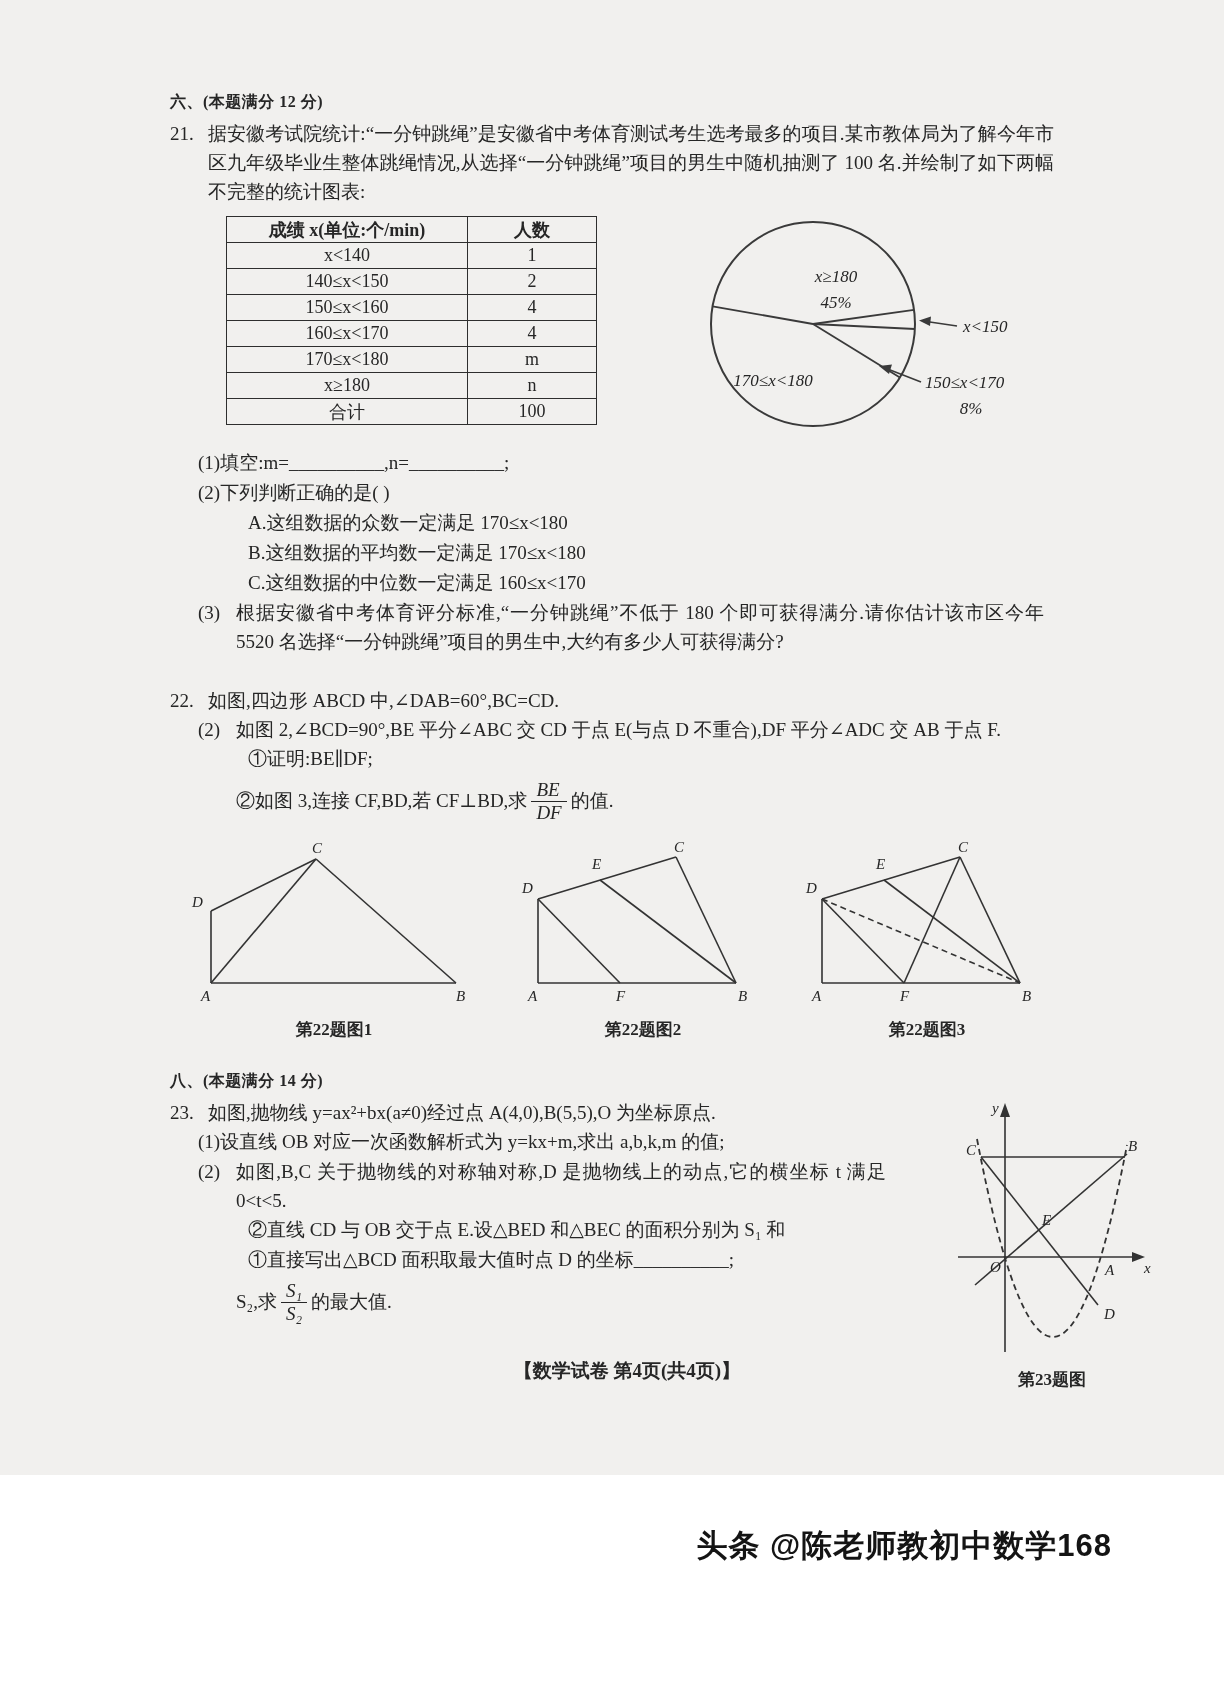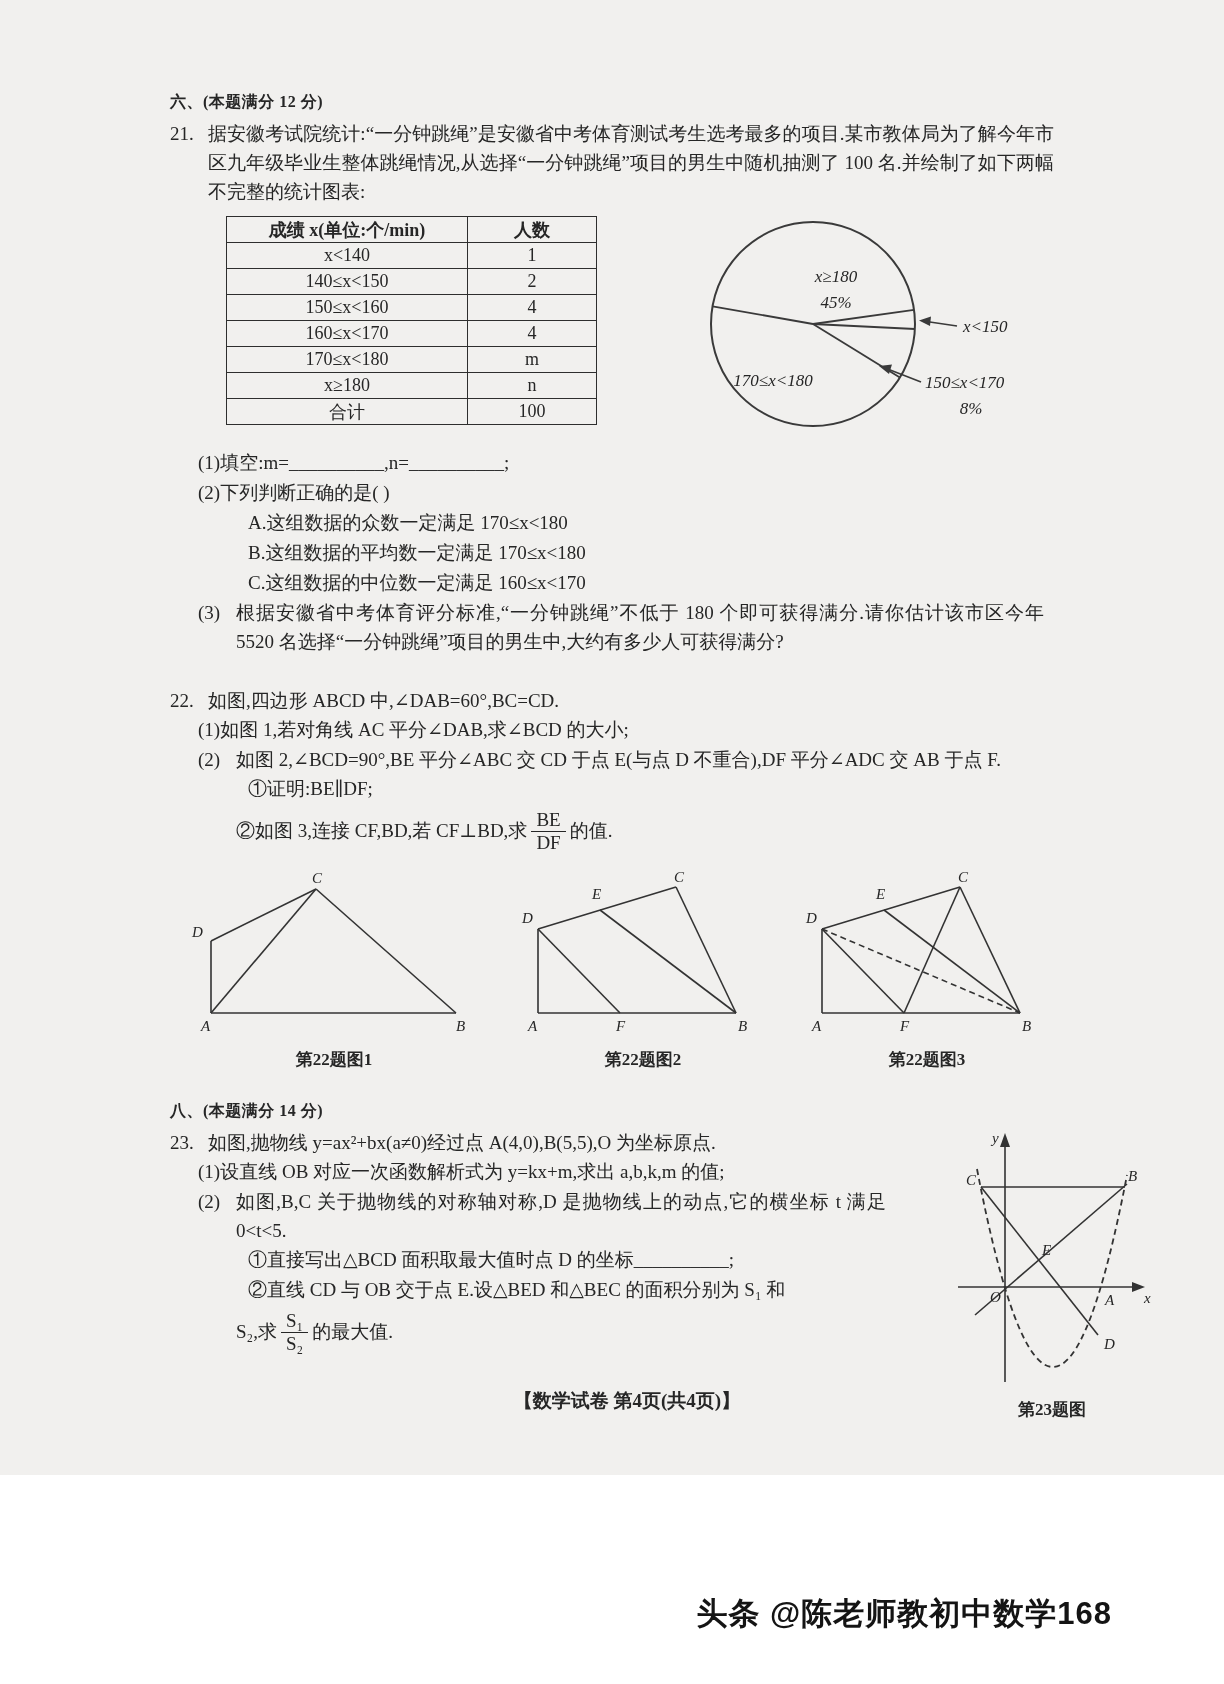--- a/index.html
+++ b/index.html
@@ -21,38 +21,38 @@
   .subflex .qtext{flex:1;max-width:808px;}
   .row21{display:flex;align-items:flex-start;gap:76px;margin:10px 0 8px 56px;}
   table.score{border-collapse:collapse;background:transparent;}
   table.score td{
     border:1.6px solid #2e2e2e;text-align:center;font-size:18px;
     height:25px;padding:0 16px;
   }
   table.score td.c1{width:208px;}
   table.score td.c2{width:96px;}
   table.score tr.head td{font-weight:bold;}
-  .frac{display:inline-flex;flex-direction:column;text-align:left;vertical-align:middle;margin:0 4px;line-height:1.05;}
+  .frac{display:inline-flex;flex-direction:column;text-align:left;vertical-align:middle;margin:0 4px;font-style:italic;line-height:1.05;}
   .frac .fn{border-bottom:1.6px solid #262626;padding:0 5px 1px;}
   .frac .fd{padding:1px 5px 0;}
   .inlineflex{display:flex;align-items:center;margin-left:66px;margin-top:6px;line-height:28px;}
   .figs-row{display:flex;align-items:flex-end;margin:18px 0 0 14px;gap:34px;}
   .figblock{text-align:center;}
   .figcap{font-size:17px;font-weight:bold;margin-top:4px;}
   .sec{margin-top:30px;}
   .sec8{position:relative;}
   .sec8 .qtext,.sec8 .sub,.sec8 .inlineflex{max-width:672px;}
   .sec8 .narrow{max-width:650px;}
   .fig23wrap{position:absolute;right:6px;top:26px;width:212px;text-align:center;}
   svg text{font-family:"Liberation Serif","DejaVu Serif",serif;}
   .flabel{font-style:italic;font-size:15px;fill:#262626;}
   .pietext{font-size:17px;fill:#262626;font-style:italic;}
   .footer{margin-top:34px;text-align:center;font-weight:bold;font-size:19px;padding-right:80px;}
   .watermark{
-    position:absolute;top:1593px;right:112px;
+    position:absolute;top:1525px;right:112px;
     font-family:"Liberation Sans","DejaVu Sans",sans-serif;
     font-weight:bold;font-size:31px;color:#141414;letter-spacing:1px;
   }
 </style>
 </head>
 <body>
 
 <div class="paper">
   <div class="content">
 
@@ -127,21 +127,20 @@
     <div class="subflex">
       <span class="qnum">(3)</span>
       <span class="qtext">根据安徽省中考体育评分标准,“一分钟跳绳”不低于 180 个即可获得满分.请你估计该市区今年 5520 名选择“一分钟跳绳”项目的男生中,大约有多少人可获得满分?</span>
     </div>
 
     <div class="sec">
       <div class="qpara">
         <span class="qnum">22.</span>
         <span class="qtext">如图,四边形 ABCD 中,∠DAB=60°,BC=CD.</span>
       </div>
-      <div class="sub">(1)如图 1,若对角线 AC 平分∠DAB,求∠BCD 的大小;</div>
       <div class="subflex">
         <span class="qnum">(2)</span>
         <span class="qtext">如图 2,∠BCD=90°,BE 平分∠ABC 交 CD 于点 E(与点 D 不重合),DF 平分∠ADC 交 AB 于点 F.</span>
       </div>
       <div class="opt">①证明:BE∥DF;</div>
       <div class="inlineflex">
         <span>②如图 3,连接 CF,BD,若 CF⊥BD,求</span>
         <span class="frac">
           <span class="fn">BE</span>
           <span class="fd">DF</span>
@@ -213,22 +212,22 @@
       <div class="sec-header">八、(本题满分 14 分)</div>
       <div class="qpara">
         <span class="qnum">23.</span>
         <span class="qtext narrow">如图,抛物线 y=ax²+bx(a≠0)经过点 A(4,0),B(5,5),O 为坐标原点.</span>
       </div>
       <div class="sub">(1)设直线 OB 对应一次函数解析式为 y=kx+m,求出 a,b,k,m 的值;</div>
       <div class="subflex">
         <span class="qnum">(2)</span>
         <span class="qtext narrow">如图,B,C 关于抛物线的对称轴对称,D 是抛物线上的动点,它的横坐标 t 满足 0&lt;t&lt;5.</span>
       </div>
+      <div class="opt">②直线 CD 与 OB 交于点 E.设△BED 和△BEC 的面积分别为 S₁ 和</div>
       <div class="opt">①直接写出△BCD 面积取最大值时点 D 的坐标__________;</div>
-      <div class="opt">②直线 CD 与 OB 交于点 E.设△BED 和△BEC 的面积分别为 S₁ 和</div>
       <div class="inlineflex">
         <span>S₂,求</span>
         <span class="frac">
           <span class="fn">S₁</span>
           <span class="fd">S₂</span>
         </span>
         <span>的最大值.</span>
       </div>
 
       <div class="fig23wrap">

